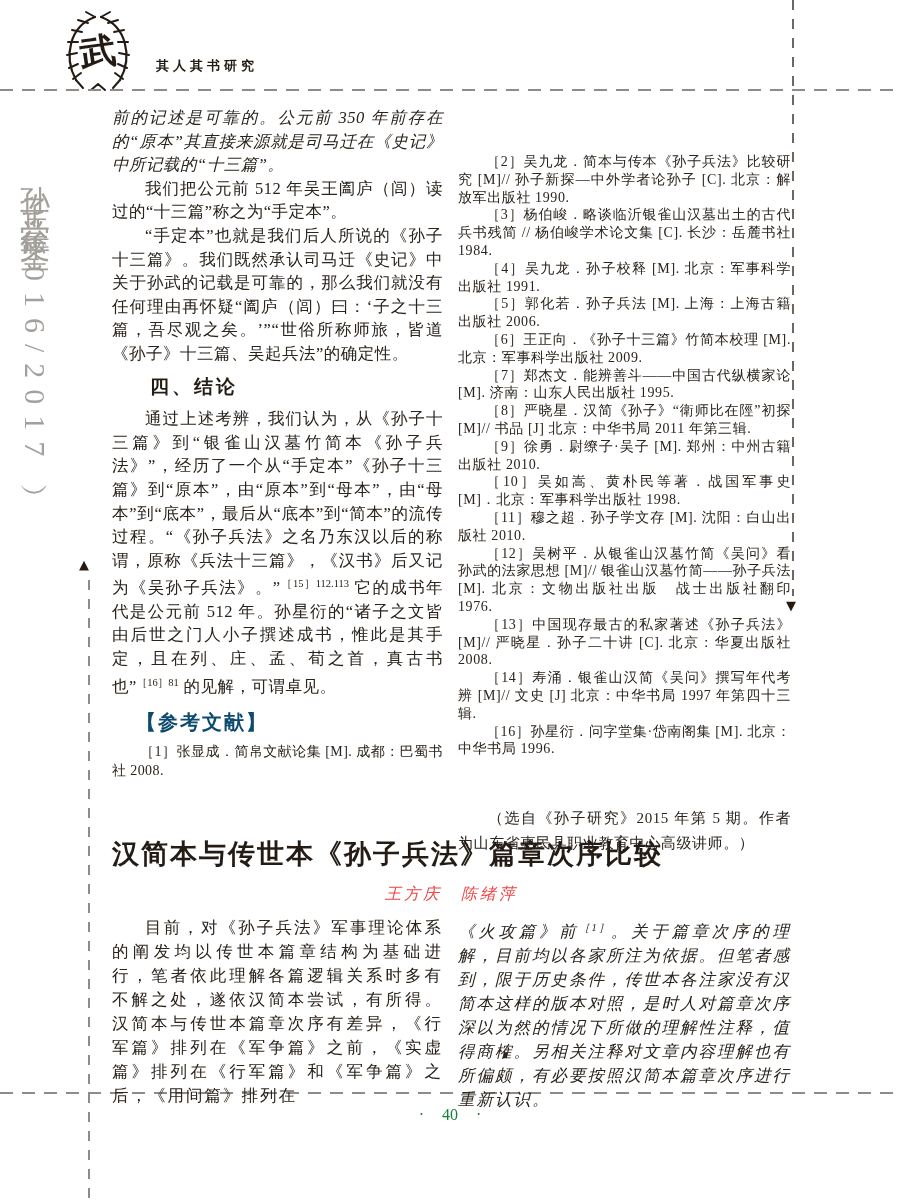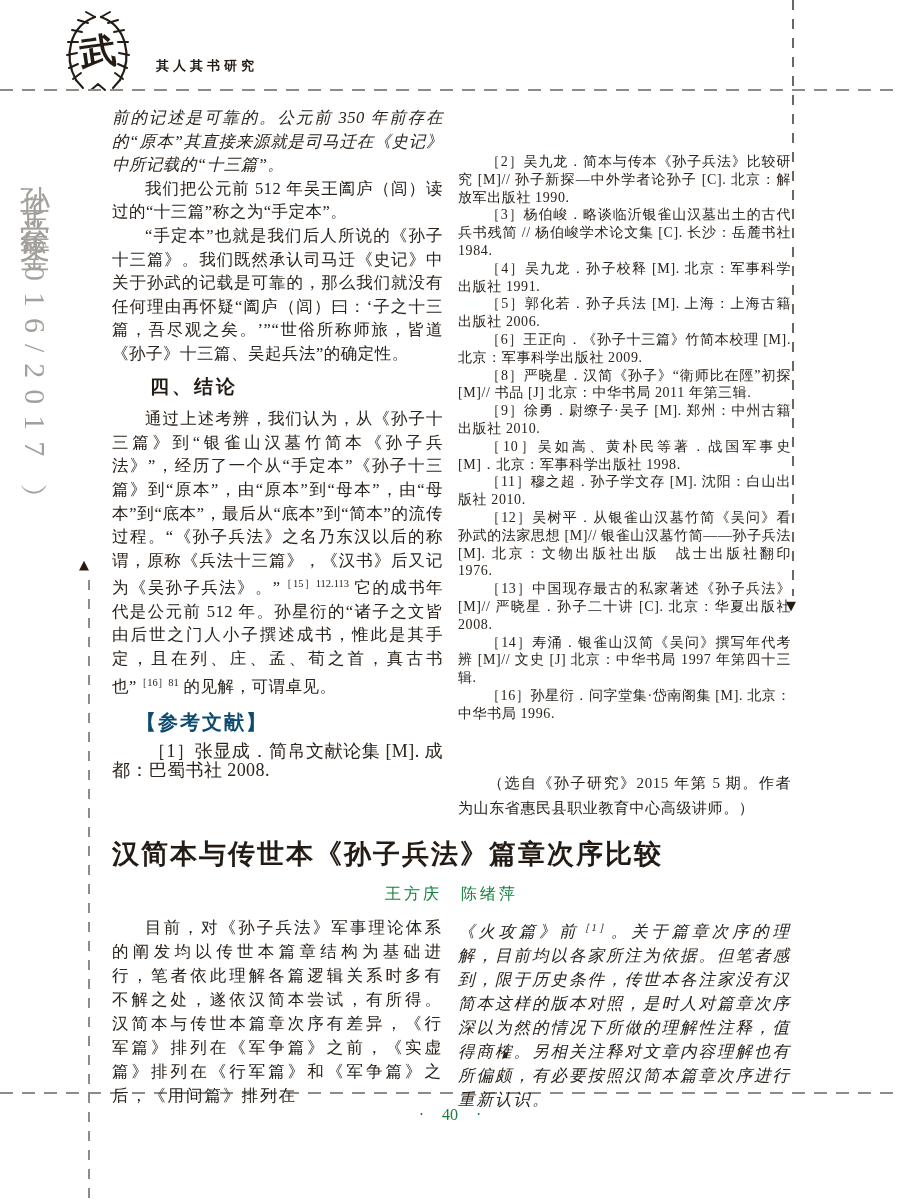--- a/index.html
+++ b/index.html
@@ -33,28 +33,28 @@
     font-size:30px;letter-spacing:11px;color:#a3a09c;
   }
   
   .col{position:absolute;text-align:justify;text-justify:inter-character;}
   .col-tl{left:112px;top:106px;width:331px;font-size:16.5px;line-height:23.6px;letter-spacing:0.5px;}
   .col-tr{left:458px;top:116px;width:333px;font-size:14px;line-height:17.8px;letter-spacing:0.6px;margin-top:37px;}
   .col p{margin:0;text-indent:2em;}
   .col p.noindent{text-indent:0;font-style:italic;}
   .sec-heading{font-size:19px;font-weight:700;margin:9px 0 9px 38px;letter-spacing:3px;color:#241c14;}
   .ref-heading{font-size:20px;font-weight:700;margin:13px 0 7px 24px;letter-spacing:2px;color:#0c4a6e;}
-  .p-ref1{font-size:18px;line-height:19px;letter-spacing:0.4px;}
+  .p-ref1{font-size:14px;line-height:19px;letter-spacing:0.4px;}
   .sup{font-size:10.5px;vertical-align:6px;letter-spacing:0;}
   .source-note{margin-top:48px !important;font-size:15px;line-height:25px;}
   
   .article2-title{position:absolute;left:112px;top:836px;width:679px;
     font-size:27px;font-weight:700;letter-spacing:2px;color:#241c14;}
   .article2-authors{position:absolute;left:112px;top:884px;width:679px;text-align:center;
-    font-size:16px;letter-spacing:3px;color:#15803d;}
+    font-size:16px;font-style:italic;letter-spacing:3px;color:#ef4444;}
   .col-bl{left:112px;top:916px;width:331px;font-size:16.5px;line-height:24px;letter-spacing:2px;}
   .col-br{left:458px;top:916px;width:333px;font-size:16.5px;line-height:24px;letter-spacing:2px;}
   
   .footer-page-num{position:absolute;left:0;top:1106px;width:900px;text-align:center;
     font-size:16px;word-spacing:14px;color:#15803d;}
 </style>
 </head>
 <body>
 
 <div class="page">
@@ -91,20 +91,21 @@
     <div class="ref-heading">【参考文献】</div>
     <p class="p-ref1">［1］张显成．简帛文献论集 [M]. 成都：巴蜀书社 2008.</p>
   </div>
 
   <div class="col col-tr">
     <p>［2］吴九龙．简本与传本《孙子兵法》比较研究 [M]// 孙子新探—中外学者论孙子 [C]. 北京：解放军出版社 1990.</p>
     <p>［3］杨伯峻．略谈临沂银雀山汉墓出土的古代兵书残简 // 杨伯峻学术论文集 [C]. 长沙：岳麓书社 1984.</p>
     <p>［4］吴九龙．孙子校释 [M]. 北京：军事科学出版社 1991.</p>
     <p>［5］郭化若．孙子兵法 [M]. 上海：上海古籍出版社 2006.</p>
     <p>［6］王正向．《孙子十三篇》竹简本校理 [M]. 北京：军事科学出版社 2009.</p>
+    <p>［7］郑杰文．能辨善斗——中国古代纵横家论 [M]. 济南：山东人民出版社 1995.</p>
     <p>［8］严晓星．汉简《孙子》“衛师比在陘”初探 [M]// 书品 [J] 北京：中华书局 2011 年第三辑.</p>
     <p>［9］徐勇．尉缭子·吴子 [M]. 郑州：中州古籍出版社 2010.</p>
     <p>［10］吴如嵩、黄朴民等著．战国军事史 [M]．北京：军事科学出版社 1998.</p>
     <p>［11］穆之超．孙子学文存 [M]. 沈阳：白山出版社 2010.</p>
     <p>［12］吴树平．从银雀山汉墓竹简《吴问》看孙武的法家思想 [M]// 银雀山汉墓竹简——孙子兵法 [M]. 北京：文物出版社出版　战士出版社翻印 1976.</p>
     <p>［13］中国现存最古的私家著述《孙子兵法》[M]// 严晓星．孙子二十讲 [C]. 北京：华夏出版社 2008.</p>
     <p>［14］寿涌．银雀山汉简《吴问》撰写年代考辨 [M]// 文史 [J] 北京：中华书局 1997 年第四十三辑.</p>
     <p>［16］孙星衍．问字堂集·岱南阁集 [M]. 北京：中华书局 1996.</p>
     <p class="source-note">（选自《孙子研究》2015 年第 5 期。作者为山东省惠民县职业教育中心高级讲师。）</p>
   </div>

